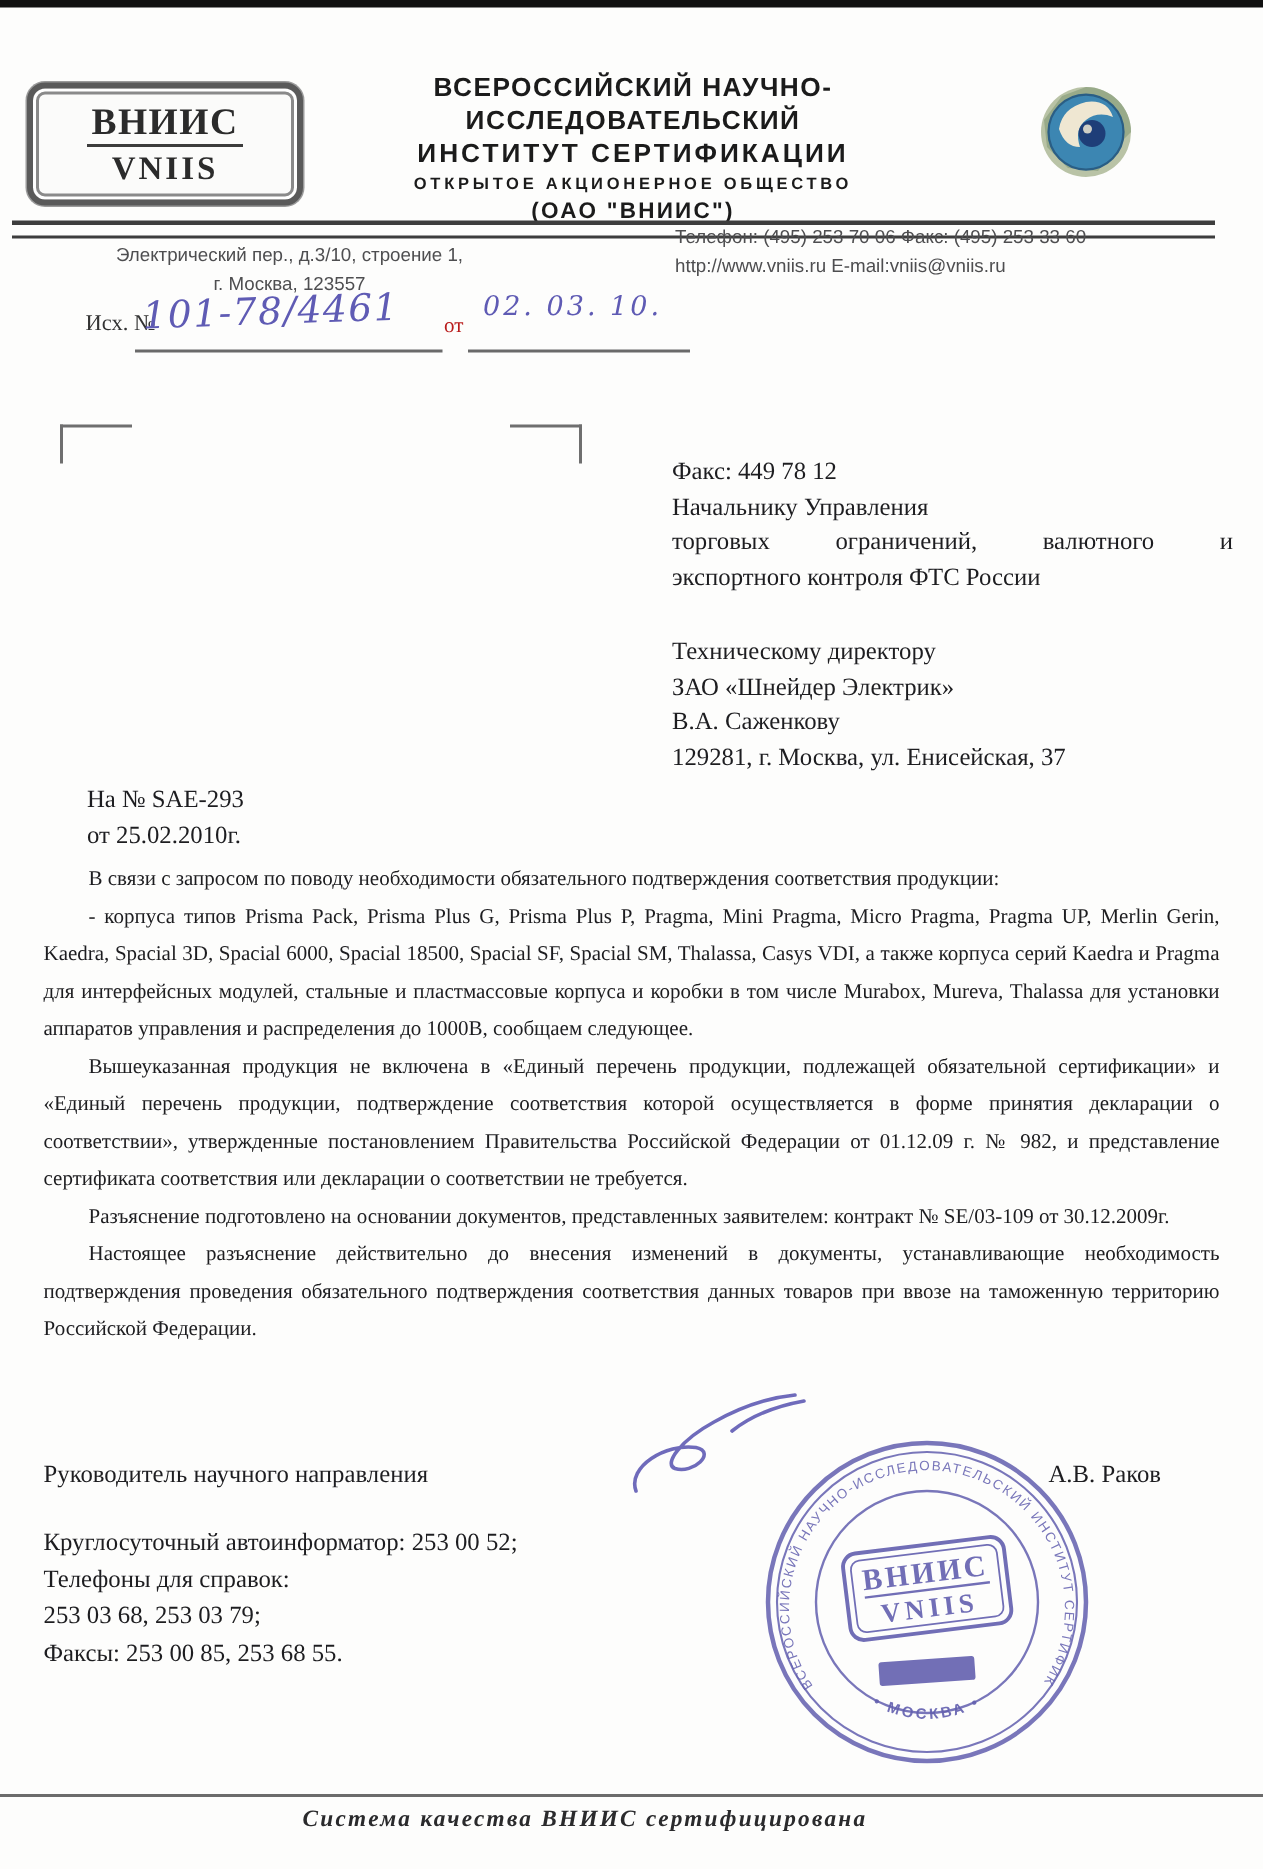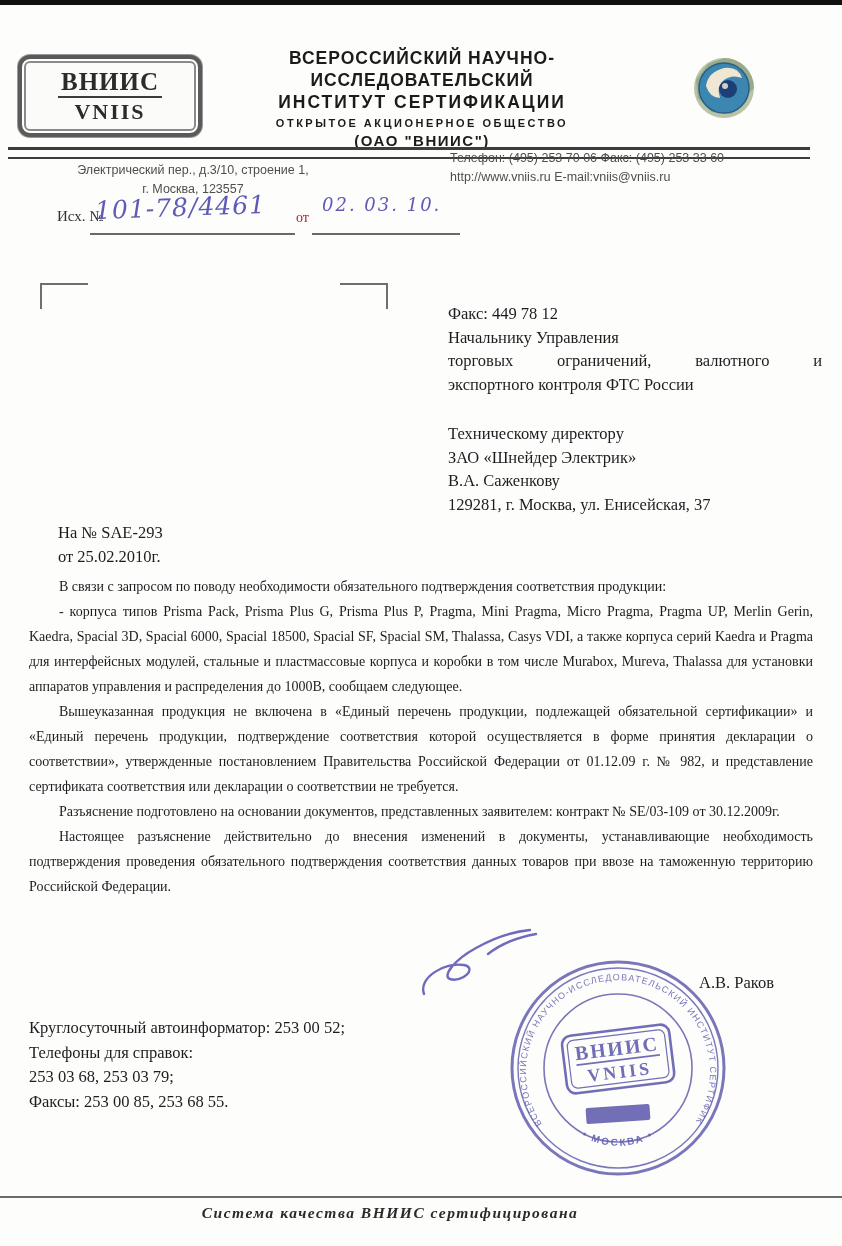--- a/index.html
+++ b/index.html
@@ -148,20 +148,21 @@
   </div>
 
   <div class="abs body-text">
     <p>В связи с запросом по поводу необходимости обязательного подтверждения соответствия продукции:</p>
     <p>- корпуса типов Prisma Pack, Prisma Plus G, Prisma Plus P, Pragma, Mini Pragma, Micro Pragma, Pragma UP, Merlin Gerin, Kaedra, Spacial 3D, Spacial 6000, Spacial 18500, Spacial SF, Spacial SM, Thalassa, Casys VDI, а также корпуса серий Kaedra и Pragma для интерфейсных модулей, стальные и пластмассовые корпуса и коробки в том числе Murabox, Mureva, Thalassa для установки аппаратов управления и распределения до 1000В, сообщаем следующее.</p>
     <p>Вышеуказанная продукция не включена в «Единый перечень продукции, подлежащей обязательной сертификации» и «Единый перечень продукции, подтверждение соответствия которой осуществляется в форме принятия декларации о соответствии», утвержденные постановлением Правительства Российской Федерации от 01.12.09 г. № 982, и представление сертификата соответствия или декларации о соответствии не требуется.</p>
     <p>Разъяснение подготовлено на основании документов, представленных заявителем: контракт № SE/03-109 от 30.12.2009г.</p>
     <p>Настоящее разъяснение действительно до внесения изменений в документы, устанавливающие необходимость подтверждения проведения обязательного подтверждения соответствия данных товаров при ввозе на таможенную территорию Российской Федерации.</p>
   </div>
 
+  <div class="abs sig-position">Руководитель научного направления</div>
   <svg class="abs squiggle" viewBox="0 0 125 78">
     <path d="M6 66 C 0 50, 26 34, 46 37 C 60 40, 44 55, 32 51 C 24 48, 36 32, 58 20 C 74 11, 92 4, 112 2
              M 70 26 C 80 18, 96 10, 118 6" fill="none" stroke="#5f5bb4" stroke-width="2.4" stroke-linecap="round" opacity="0.9"></path>
   </svg>
   <div class="abs sig-name">А.В. Раков</div>
 
   <div class="abs contacts-bottom">
     <div>Круглосуточный автоинформатор: 253 00 52;</div>
     <div>Телефоны для справок:</div>
     <div>253 03 68,  253 03 79;</div>

